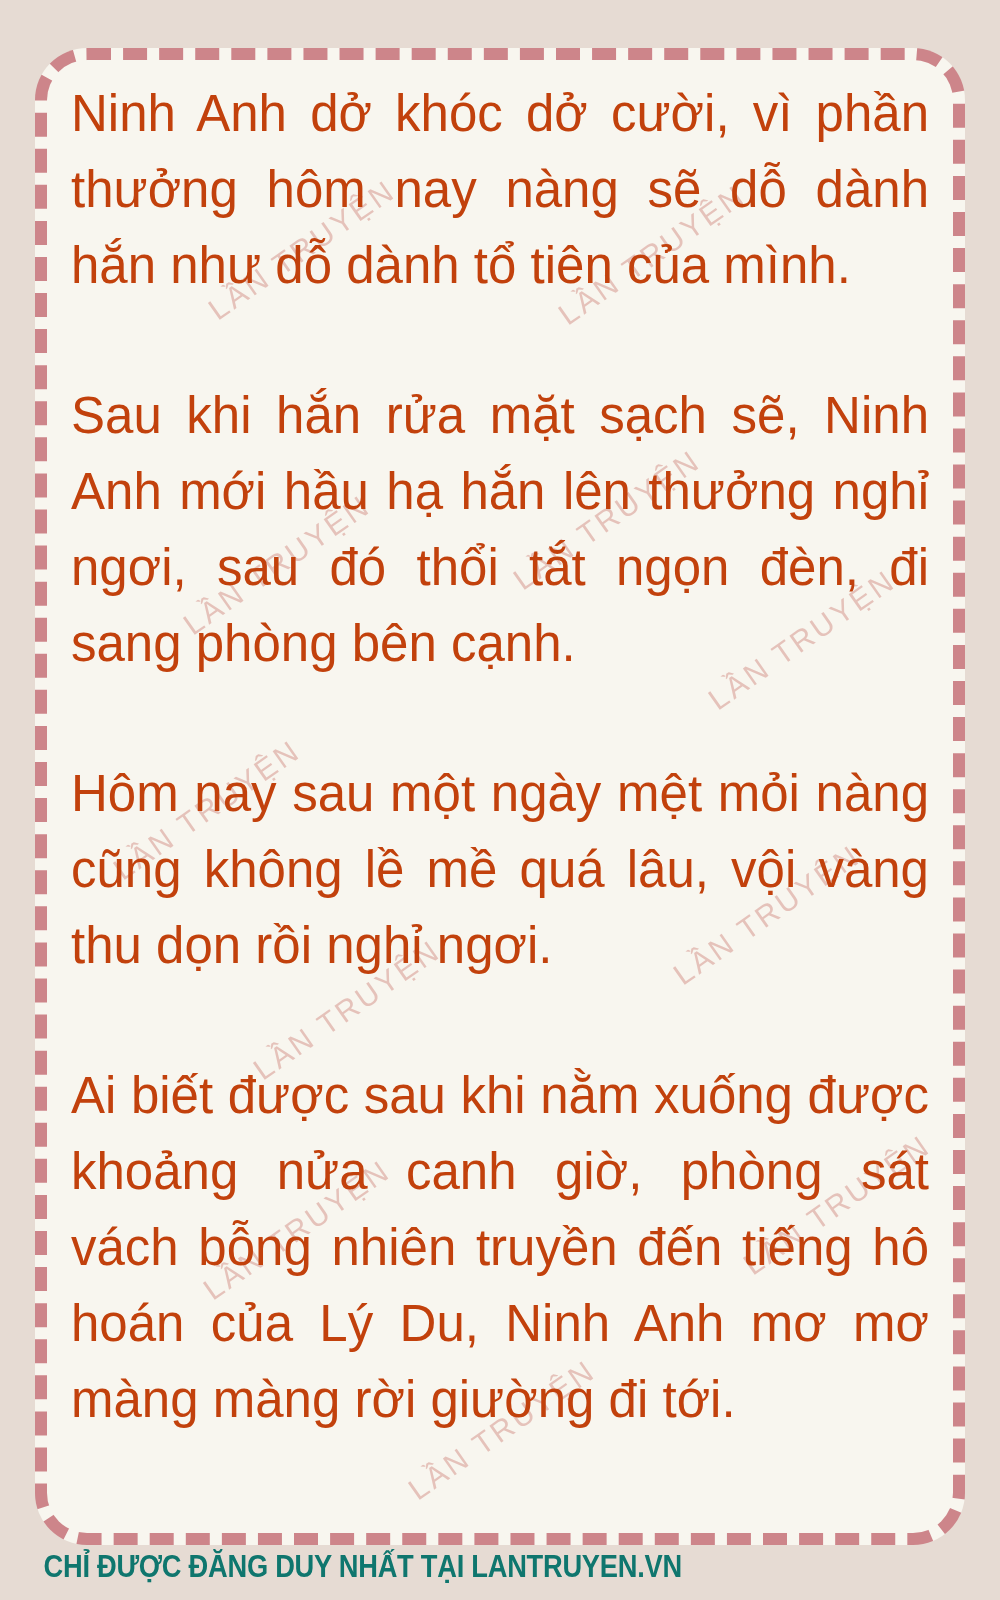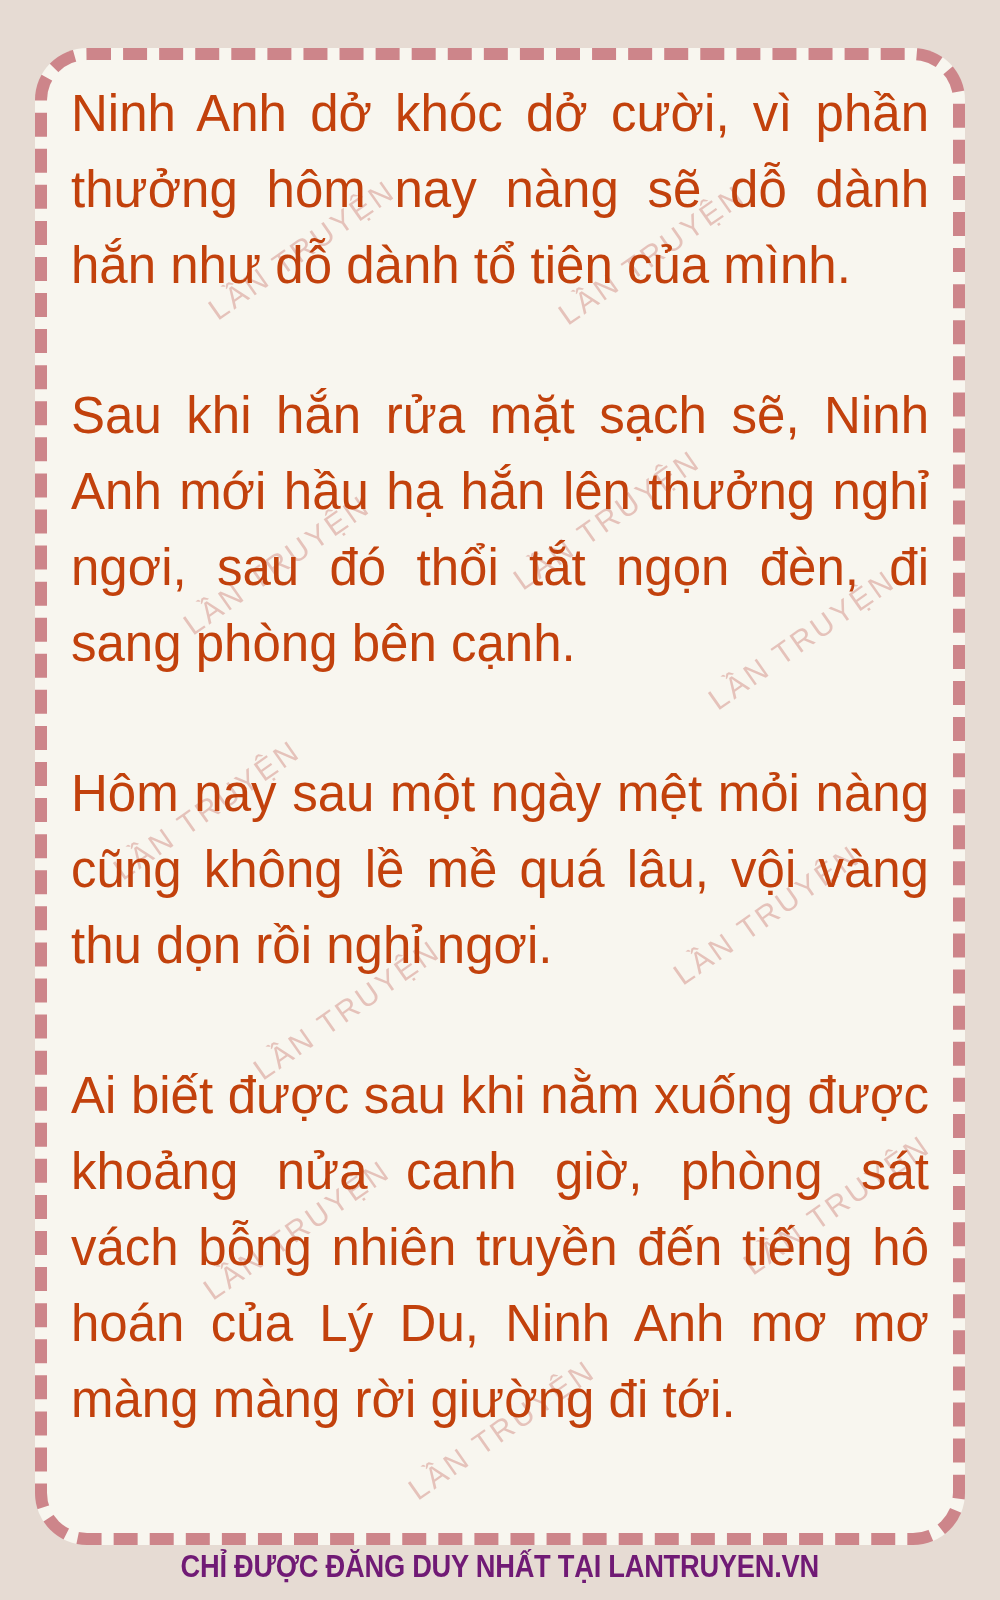--- a/index.html
+++ b/index.html
@@ -35,22 +35,21 @@
     letter-spacing:3px;
     font-weight:500;
     color:#e5c2ba;
     white-space:nowrap;
     transform:translate(-50%,-50%) rotate(-35deg);
     pointer-events:none;
     user-select:none;
   }
   .footer{
     position:absolute;left:0;right:0;top:1549px;
-    text-align:center;
-    color:#701a75;
+    color:#0f766e;
   }
   .footer-inner{
     display:inline-block;
     transform:scaleX(0.88);
     transform-origin:center;
     font-size:31px;
     font-weight:700;
     letter-spacing:-0.3px;
     white-space:nowrap;
   }

